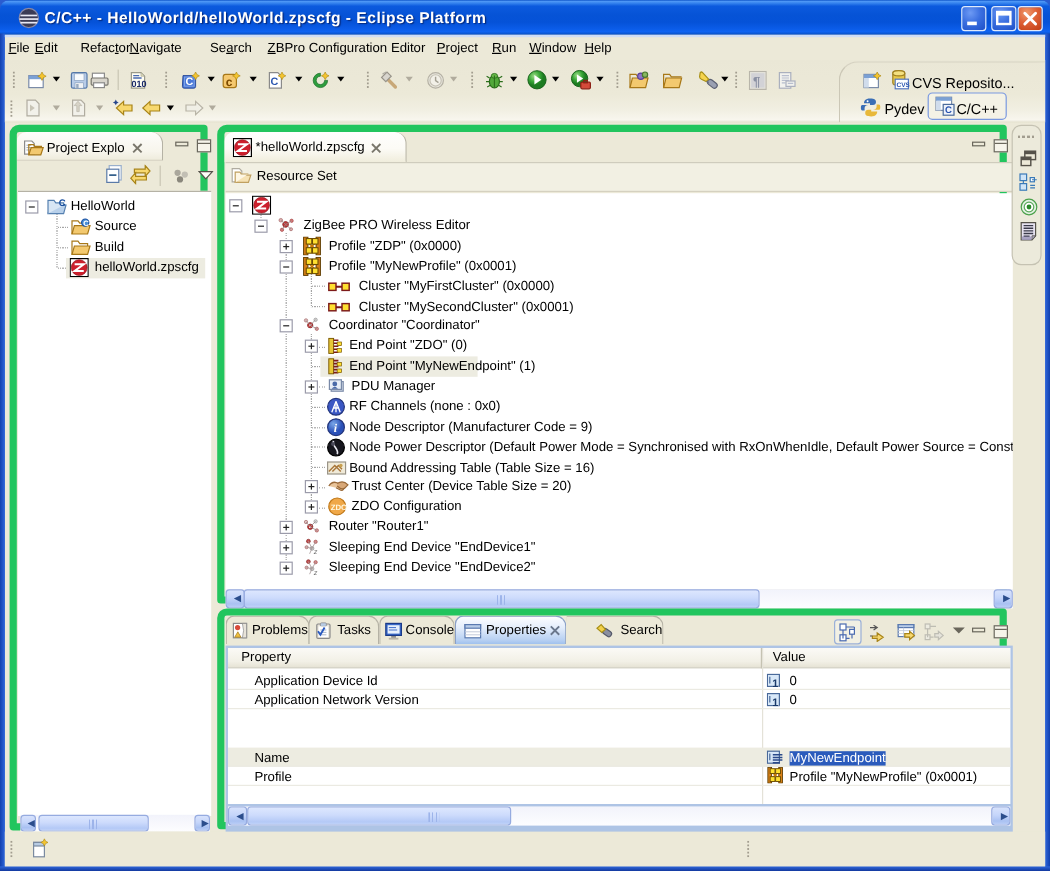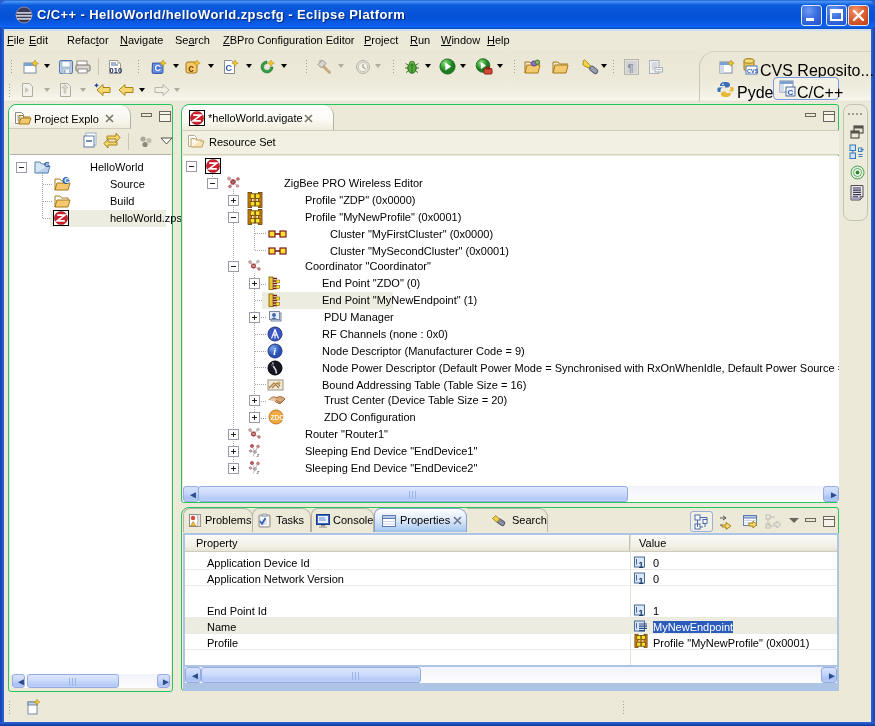--- a/index.html
+++ b/index.html
@@ -28,24 +28,24 @@
 
 #toolbar { position:absolute; left:4px; top:50px; width:867px; height:52px;
   background:linear-gradient(180deg,#eae7d6 0%,#ece9d8 55%,#f1efe2 80%,#f8f6ee 96%,#e3e0cd 100%); }
 .grip { position:absolute; width:3px; height:15px;
   background-image:radial-gradient(circle, #a29d8f 40%, rgba(0,0,0,0) 46%); background-size:3px 3px; }
 .tsep { position:absolute; width:1px; height:17px; background:#c9c5b4; }
 .darr { position:absolute; width:0; height:0; border-left:3px solid transparent; border-right:3px solid transparent; border-top:4px solid #000; }
 .darr.dis { border-top-color:#b0ab9d; }
 #persp-curve { position:absolute; left:699px; top:51px; width:172px; height:51px; border-left:1px solid #cbc7b6; border-top:1px solid #d6d2c2; border-radius:16px 0 0 0; }
 #cpp-btn { position:absolute; left:773px; top:77px; width:66px; height:23px; border:1px solid #7a99e0; border-radius:4px; background:#f4f2e6; }
-.ptext { position:absolute; font-size:16px; }
-
-
-.panel { position:absolute; background:#ece9d8; border:1px solid #22c55e; border-radius:3px; }
+.ptext { position:absolute; font-size:12px; }
+
+
+.panel { position:absolute; background:#ece9d8; border:6px solid #22c55e; border-radius:3px; }
 
 #pe { left:8px; top:104px; width:165px; height:588px; border-top-left-radius:8px; }
 #pe-tab { position:absolute; left:0px; top:0px; width:122px; height:24px; border-right:1px solid #b5b2a5; border-bottom:1px solid #cfccbd; border-radius:8px 10px 0 0; background:linear-gradient(180deg,#fdfdfb 0%,#f7f5ec 70%,#efecdd 100%); }
 #pe-content { position:absolute; left:1px; top:49px; width:161px; height:521px; background:#fff; border-top:1px solid #b5b2a5; }
 
 #ed { left:181px; top:104px; width:658px; height:399px; border-top-left-radius:8px; }
 #ed-tab { position:absolute; left:0px; top:0px; width:152px; height:25px; border-right:1px solid #b5b2a5; border-radius:8px 10px 0 0; background:linear-gradient(180deg,#fefefd 0%,#fcfbf6 55%,#f0eddc 100%); }
 #ed-rsheader { position:absolute; left:1px; top:25px; width:656px; height:25px; background:#f2f0e3; border-bottom:1px solid #d5d1c0; border-top:1px solid #cfccbd;}
 #ed-content { position:absolute; left:1px; top:51px; width:656px; height:330px; background:#fff; overflow:hidden; }
 
@@ -57,21 +57,21 @@
 .btab.sel { background:linear-gradient(180deg,#fcfdff 0%,#e3edfb 40%,#b6cff2 85%,#9dc0ee 100%); z-index:3; }
 .btab span { position:absolute; top:5px; }
 
 #rb { position:absolute; left:843px; top:104px; width:25px; height:117px; background:#eceadb; border:1px solid #c5c2b2; border-radius:8px; }
 
 #status { position:absolute; left:4px; top:693px; width:867px; height:29px; background:#ece9d8; }
 .tsel { position:absolute; height:17px; background:#edece1; }
 .exp { position:absolute; width:11px; height:11px; background:#fff; border:1px solid #9b9baa; }
 .exp .h { position:absolute; left:2px; top:4px; width:5px; height:1px; background:#222; }
 .exp .v { position:absolute; left:4px; top:2px; width:1px; height:5px; background:#222; }
-.tlbl { position:absolute; top:3px; white-space:nowrap;margin-left:36px; }
+.tlbl { position:absolute; top:3px; white-space:nowrap; }
 .vdot { position:absolute; width:1px; background-image:repeating-linear-gradient(to bottom,#a5a5a5 0 1px,rgba(0,0,0,0) 1px 2px); }
 .hdot { position:absolute; height:1px; background-image:repeating-linear-gradient(to right,#a5a5a5 0 1px,rgba(0,0,0,0) 1px 2px); }
 
 
 .sb { position:absolute; background:linear-gradient(180deg,#f2f3fb 0%,#fdfdff 100%); }
 .sbtn { position:absolute; top:0; width:16px; height:16px; border:1px solid #96abe0; border-radius:3px;
   background:linear-gradient(180deg,#d7e2fc 0%,#c5d5fa 45%,#a9c1f2 80%,#bacdf6 100%); }
 .sthumb { position:absolute; top:0; height:16px; border:1px solid #96abe0; border-radius:3px;
   background:linear-gradient(180deg,#dde7fe 0%,#cddbfc 45%,#b4c9f6 85%,#c0d2f8 100%); }
 .sarr { position:absolute; top:3px; color:#2b4d8c; font-size:10px; font-weight:bold; line-height:10px; }
@@ -106,21 +106,21 @@
       <rect x="4" y="4" width="11" height="10" fill="none" stroke="#fff" stroke-width="2"></rect>
       <rect x="4" y="4" width="11" height="3" fill="#fff"></rect>
     </svg></div>
 <div class="tbtn" id="btn-close"><svg width="19" height="19" viewBox="0 0 19 19">
       <path d="M5 5 L14 14 M14 5 L5 14" stroke="#fff" stroke-width="2.4" stroke-linecap="round"></path>
     </svg></div>
 
 <span class="mi" style="left:7px"><u>F</u>ile</span>
 <span class="mi" style="left:29px"><u>E</u>dit</span>
 <span class="mi" style="left:67px">Refac<u>t</u>or</span>
-<span class="mi" style="left:120px"><u>N</u>avigate</span>
+<span class="mi" style="left:108px"><u>N</u>avigate</span>
 <span class="mi" style="left:175px">Se<u>a</u>rch</span>
 <span class="mi" style="left:223px"><u>Z</u>BPro Configuration Editor</span>
 <span class="mi" style="left:364px"><u>P</u>roject</span>
 <span class="mi" style="left:410px"><u>R</u>un</span>
 <span class="mi" style="left:441px"><u>W</u>indow</span>
 <span class="mi" style="left:487px"><u>H</u>elp</span>
 
 <div class="abs" style="left:4px;top:29px;width:867px;height:2px;background:#cfddf6"></div>
 <div id="toolbar"></div>
 <div id="persp-curve"></div>
@@ -373,21 +373,21 @@
         <span class="sarr" style="left:3px;top:2px">►</span>
       </div>
   </div>
 </div>
 
 <div class="panel" id="ed">
   <div id="ed-tab"></div>
   <svg class="abs" style="left:7px;top:5px" width="16" height="16" viewBox="0 0 16 16">
       <use href="#zico"></use>
     </svg>
-  <span class="abs" style="left:26px;top:7px">*helloWorld.avigate</span>
+  <span class="abs" style="left:26px;top:7px">*helloWorld.zpscfg</span>
   <svg class="abs" style="left:121px;top:8px" width="11" height="11" viewBox="0 0 11 11">
       <path d="M2 2 L9 9 M9 2 L2 9" stroke="#7a776c" stroke-width="1.6"></path>
     </svg>
   <div class="abs" style="left:623px;top:8px;width:11px;height:4px;border:1px solid #6a675c"></div>
   <div class="abs" style="left:641px;top:6px;width:12px;height:11px;border:1px solid #6a675c;background:#f6f4ea">
       <div style="height:3px;border-bottom:1px solid #6a675c"></div>
     </div>
   <div id="ed-rsheader"></div>
   <svg class="abs" style="left:5px;top:29px" width="18" height="16" viewBox="0 0 18 16">
       <path d="M1.5 1.5 h6 l2 2 v9 h-8z" fill="#fff" stroke="#b0aca0"></path>
@@ -653,27 +653,20 @@
             <use href="#iint"></use>
           </svg>
           <span class="pval">0</span>
         </div>
       <div class="prow" style="top:35px">
           <span class="pname">Application Network Version</span>
           <svg class="abs" style="left:449px;top:2px" width="14" height="12" viewBox="0 0 14 12">
             <use href="#iint"></use>
           </svg>
           <span class="pval">0</span>
-        </div>
-      <div class="prow" style="top:67px">
-          <span class="pname">End Point Id</span>
-          <svg class="abs" style="left:449px;top:2px" width="14" height="12" viewBox="0 0 14 12">
-            <use href="#iint"></use>
-          </svg>
-          <span class="pval">1</span>
         </div>
       <div class="prow" style="top:83px;background:#edece1">
           <span class="pname">Name</span>
           <svg class="abs" style="left:449px;top:2px" width="14" height="12" viewBox="0 0 14 12">
             <use href="#itxt"></use>
           </svg>
           <span class="pval" style="background:#2b5bbc;color:#fff">MyNewEndpoint</span>
         </div>
       <div class="prow" style="top:99px">
           <span class="pname">Profile</span>

